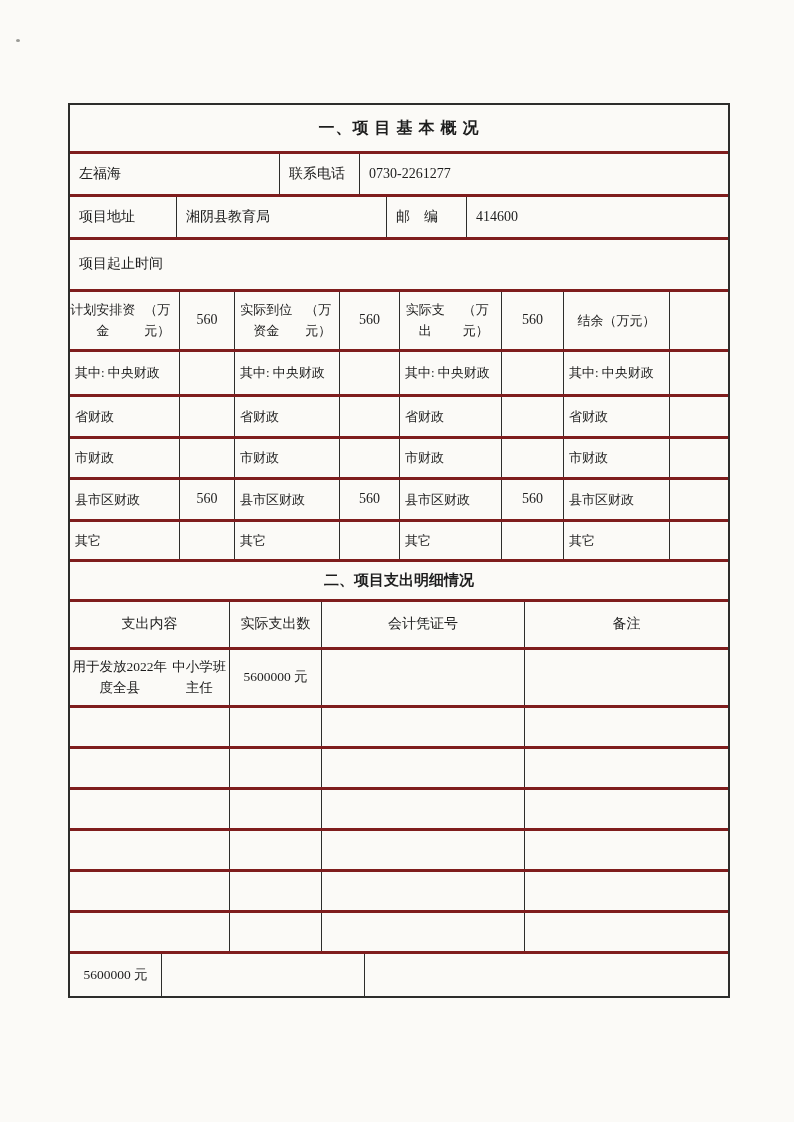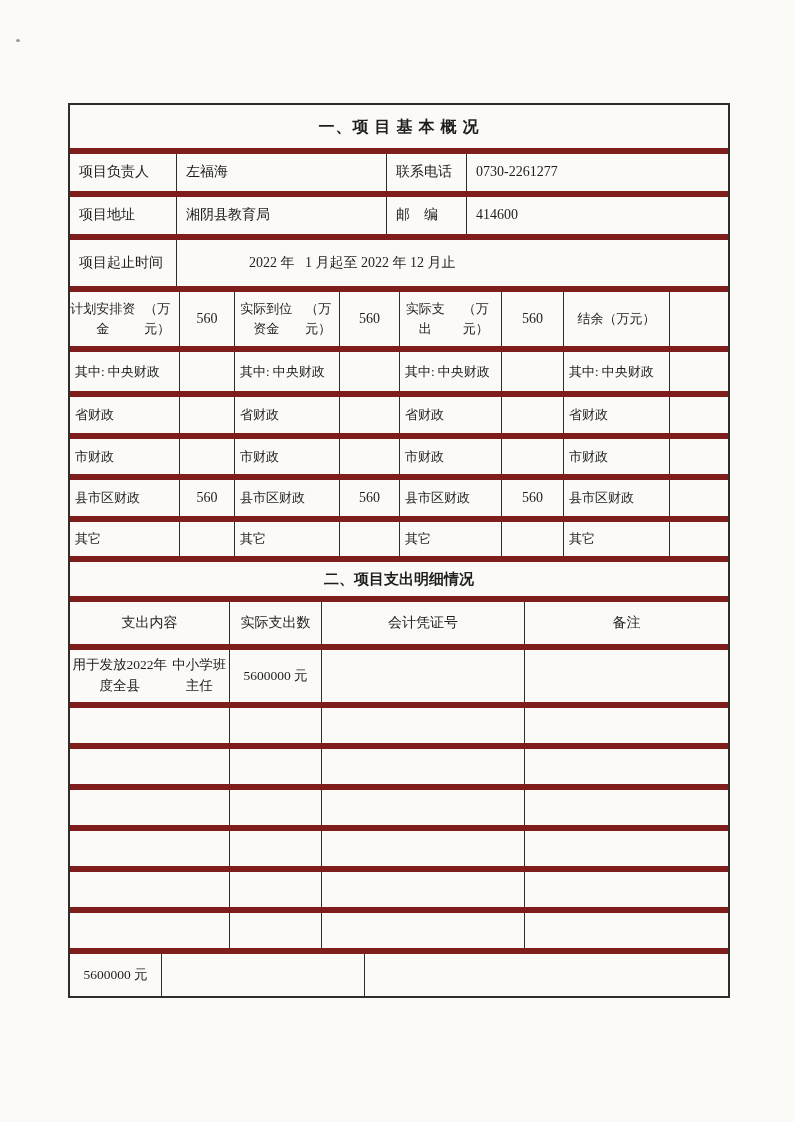--- a/index.html
+++ b/index.html
@@ -27,21 +27,21 @@
   }
   .form {
     position: absolute;
     left: 68px;
     top: 103px;
     width: 662px;
     border: 2px solid #2d2d2b;
   }
   .row {
     display: flex;
-    border-bottom: 6px solid #7f1d1d;
+    border-bottom: 3px solid #7f1d1d;
   }
   .row:last-child { border-bottom: none; }
   .cell {
     display: flex;
     align-items: center;
     border-right: 1px solid #2d2d2b;
     font-size: 14px;
     white-space: pre-wrap;
     line-height: 1.35;
     overflow: hidden;
@@ -97,36 +97,34 @@
 
   <div class="form">
 
     <div class="row h49">
       <div class="cell center grow">
         <span class="bold t16">一、项 目 基 本 概 况</span>
       </div>
     </div>
 
     <div class="row h43">
-      <div class="cell leftpad w107">项目负责人</div>
       <div class="cell leftpad w210">左福海</div>
       <div class="cell leftpad w80">联系电话</div>
       <div class="cell leftpad grow">0730-2261277</div>
     </div>
 
     <div class="row h43">
       <div class="cell leftpad w107">项目地址</div>
       <div class="cell leftpad w210">湘阴县教育局</div>
       <div class="cell leftpad w80">邮    编</div>
       <div class="cell leftpad grow">414600</div>
     </div>
 
     <div class="row h52">
       <div class="cell leftpad w107">项目起止时间</div>
-      <div class="cell period-value grow">2022 年   1 月起至 2022 年 12 月止</div>
     </div>
 
     <div class="row h60">
       <div class="cell col2line w110 t13">
         <span>计划安排资金</span>
         <span>（万元）</span>
       </div>
       <div class="cell center w55">560</div>
       <div class="cell col2line w105 t13">
         <span>实际到位资金</span>

